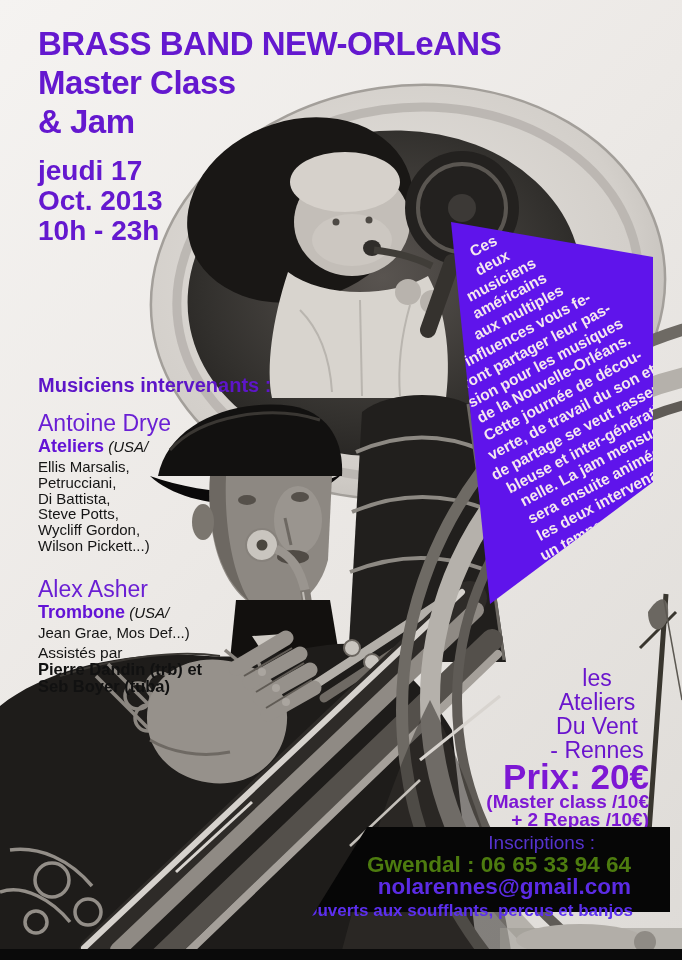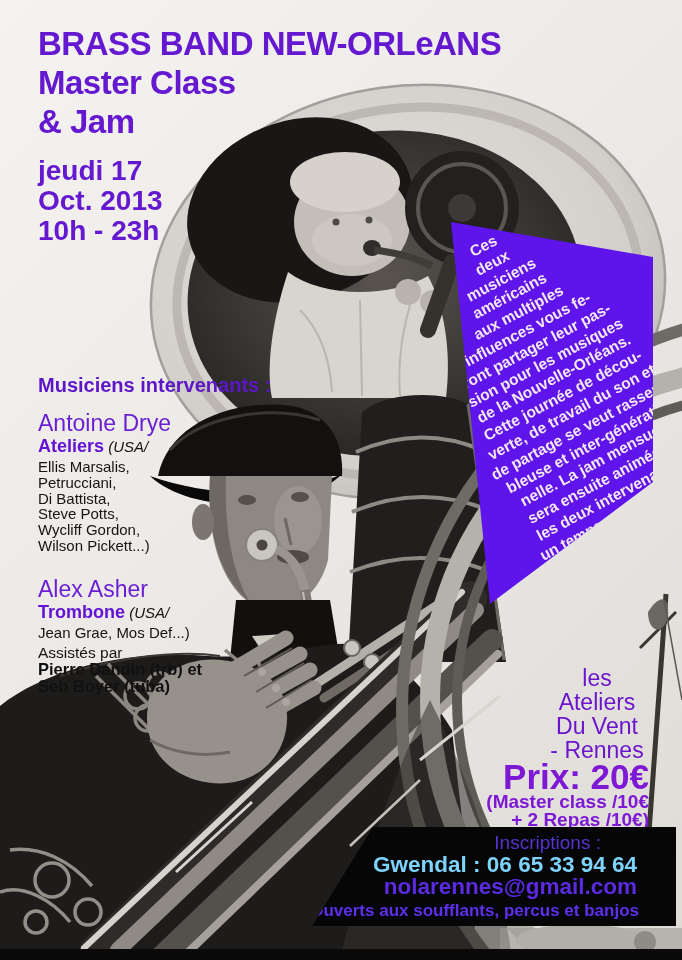--- a/index.html
+++ b/index.html
@@ -36,26 +36,26 @@
     color:#f5e9ef;font-size:15.5px;font-weight:700;line-height:18.8px;
     text-align:center;white-space:nowrap;
   }
   
   .venue{left:536px;top:666px;width:122px;text-align:center;color:#6a15cd;font-size:23px;font-weight:400;line-height:24px;}
   .price{right:33px;top:760px;width:240px;text-align:right;color:#7d18d4;}
   .price-main{font-size:35px;font-weight:700;line-height:33px;}
   .price-detail{font-size:19px;font-weight:700;line-height:18px;}
   
   .inscriptions{
-    left:294px;top:827px;width:382px;height:99px;background:#060606;
+    left:288px;top:827px;width:382px;height:85px;background:#060606;
     clip-path:polygon(79px 0px,382px 0px,382px 99px,18px 99px);
   }
   .insc-inner{position:absolute;right:39px;top:5px;text-align:right;white-space:nowrap;}
   .insc-heading{color:#5633cf;font-size:19px;font-weight:400;line-height:21px;margin-right:36px;}
-  .insc-contact{color:#7dd3fc;font-size:22.5px;font-weight:700;line-height:23px;}
+  .insc-contact{color:#4d7c0f;font-size:22.5px;font-weight:700;line-height:23px;}
   .insc-email{color:#5b2be4;font-size:22.5px;font-weight:700;line-height:22px;}
   .insc-footer{color:#5d2ff0;font-size:17px;font-weight:700;line-height:19px;margin-top:3px;margin-right:-2px;}
   .bottom-bar{left:0;top:949px;width:682px;height:11px;background:#0a0a0a;}
 </style>
 </head>
 <body>
 
 <div class="poster">
 
   <svg class="abs" style="left:0;top:0;z-index:0" width="682" height="960" viewBox="0 0 682 960" aria-hidden="true">

